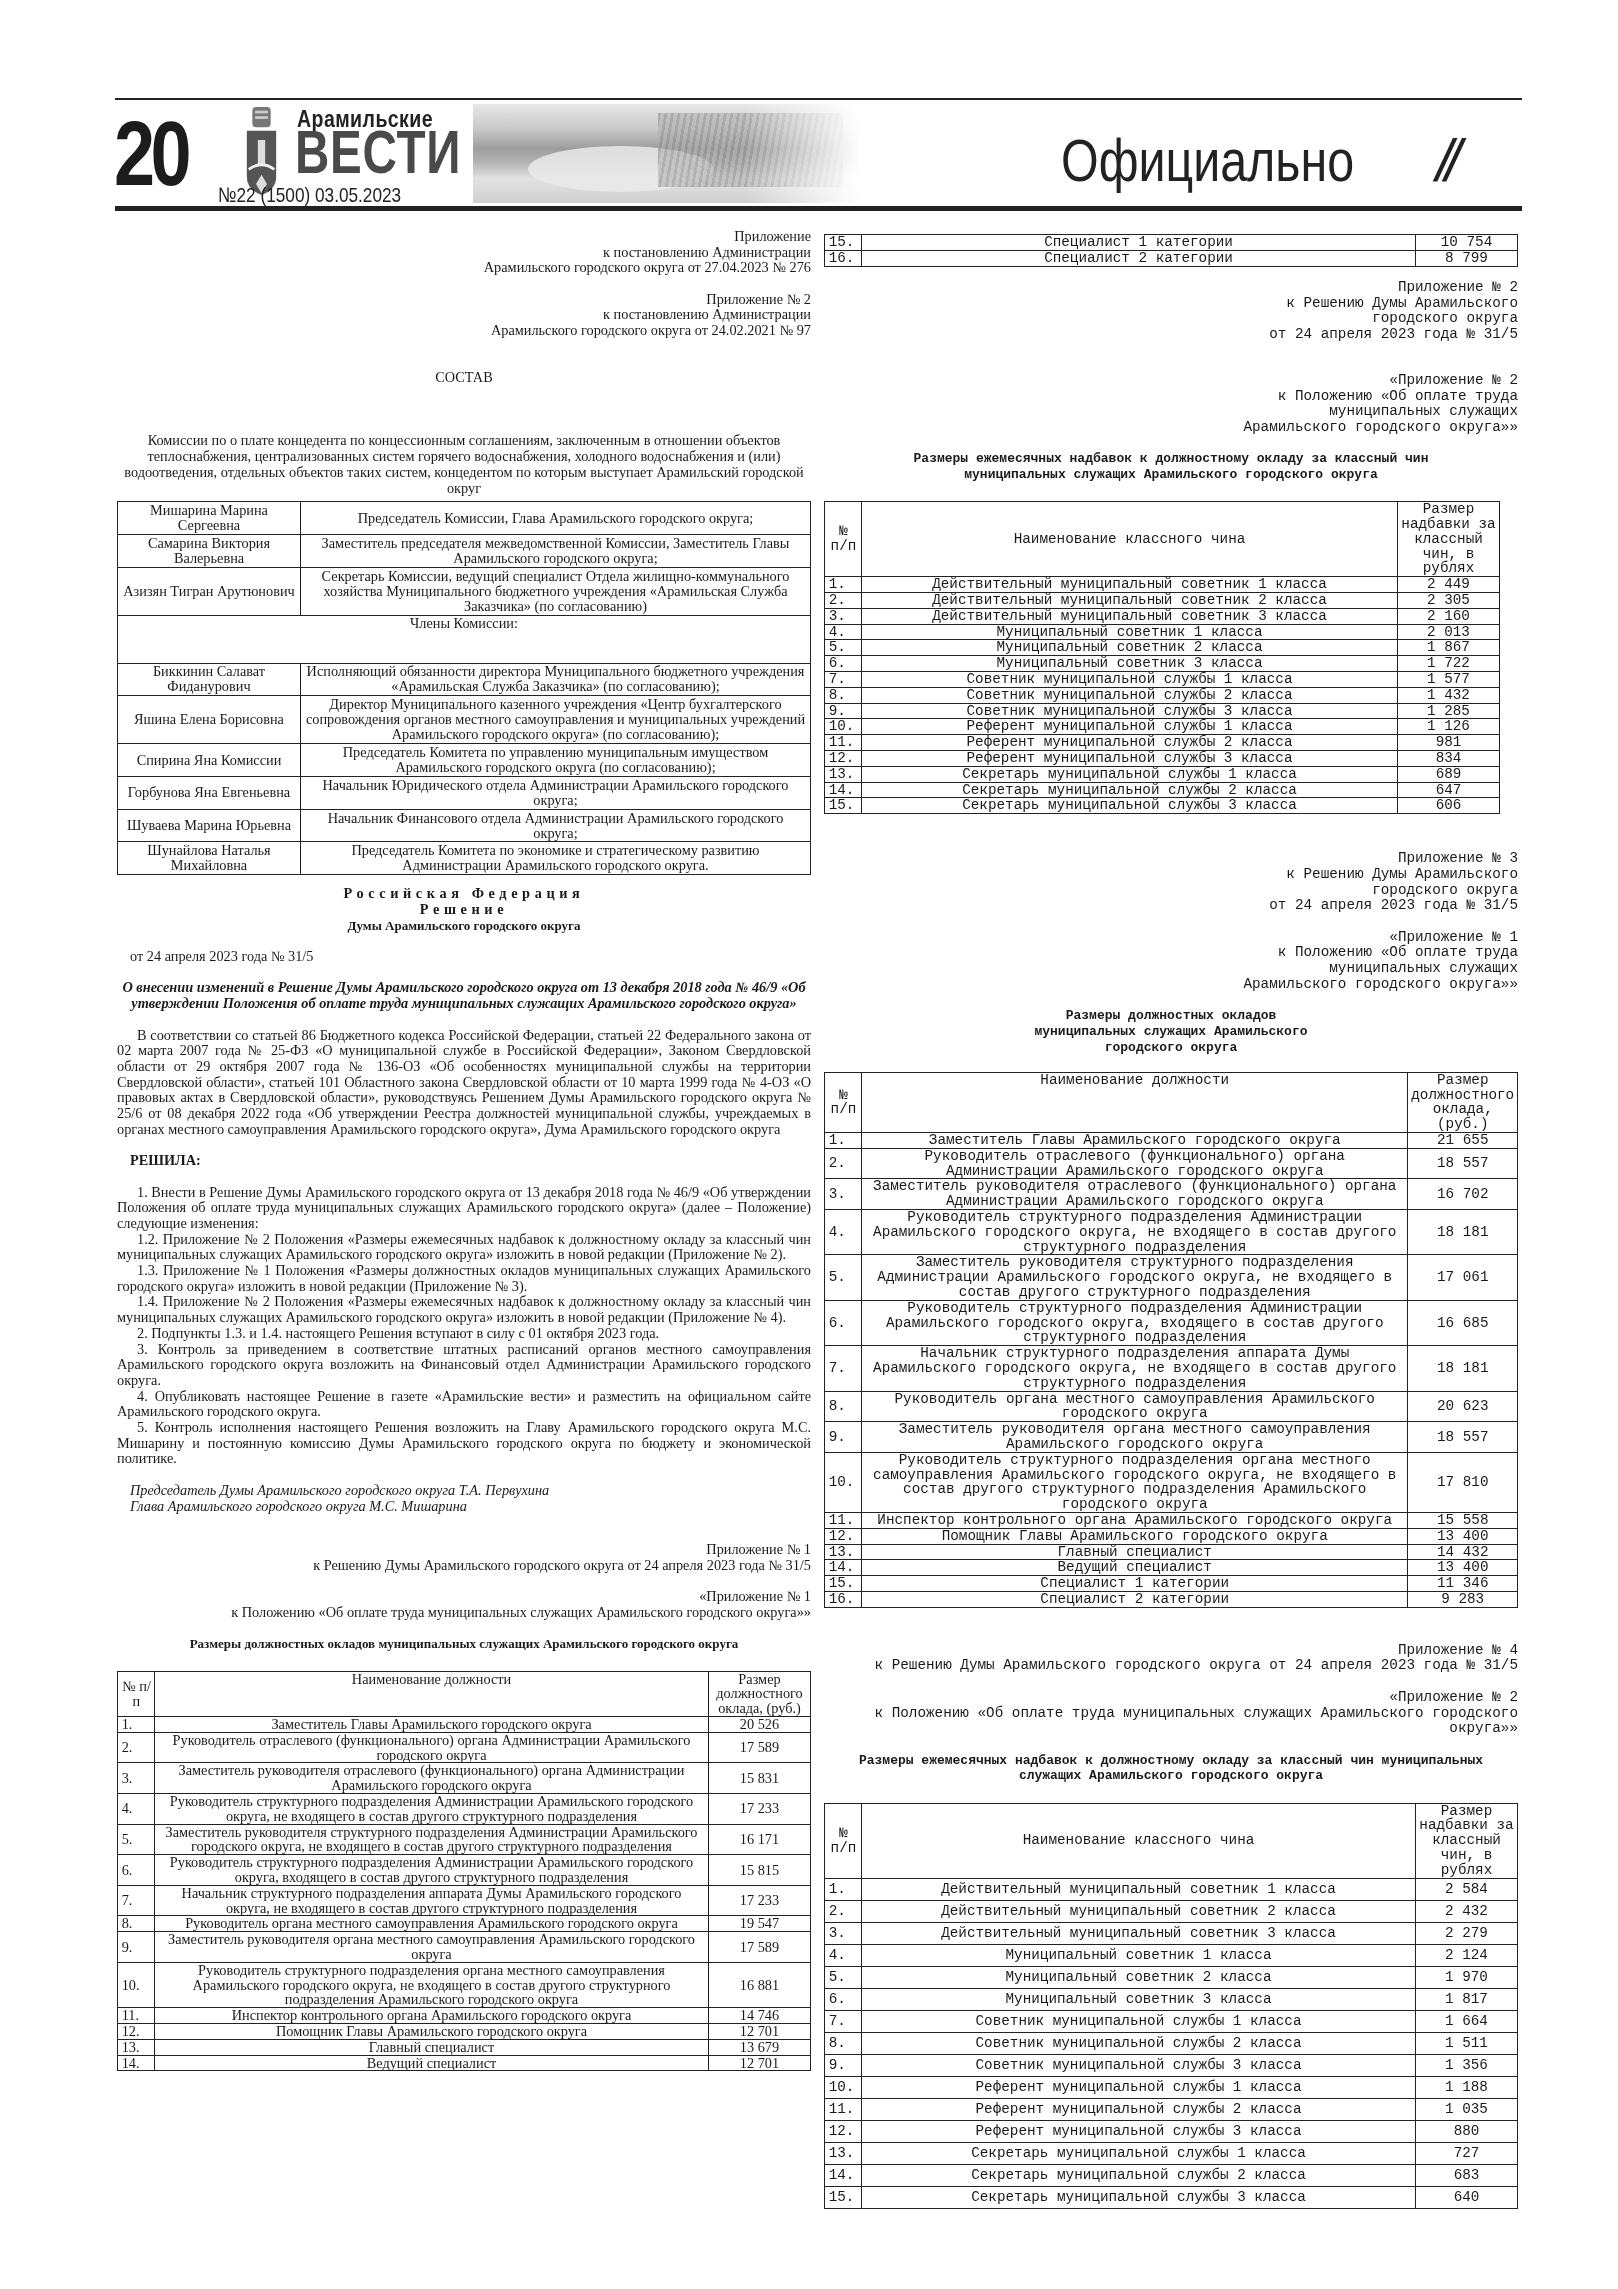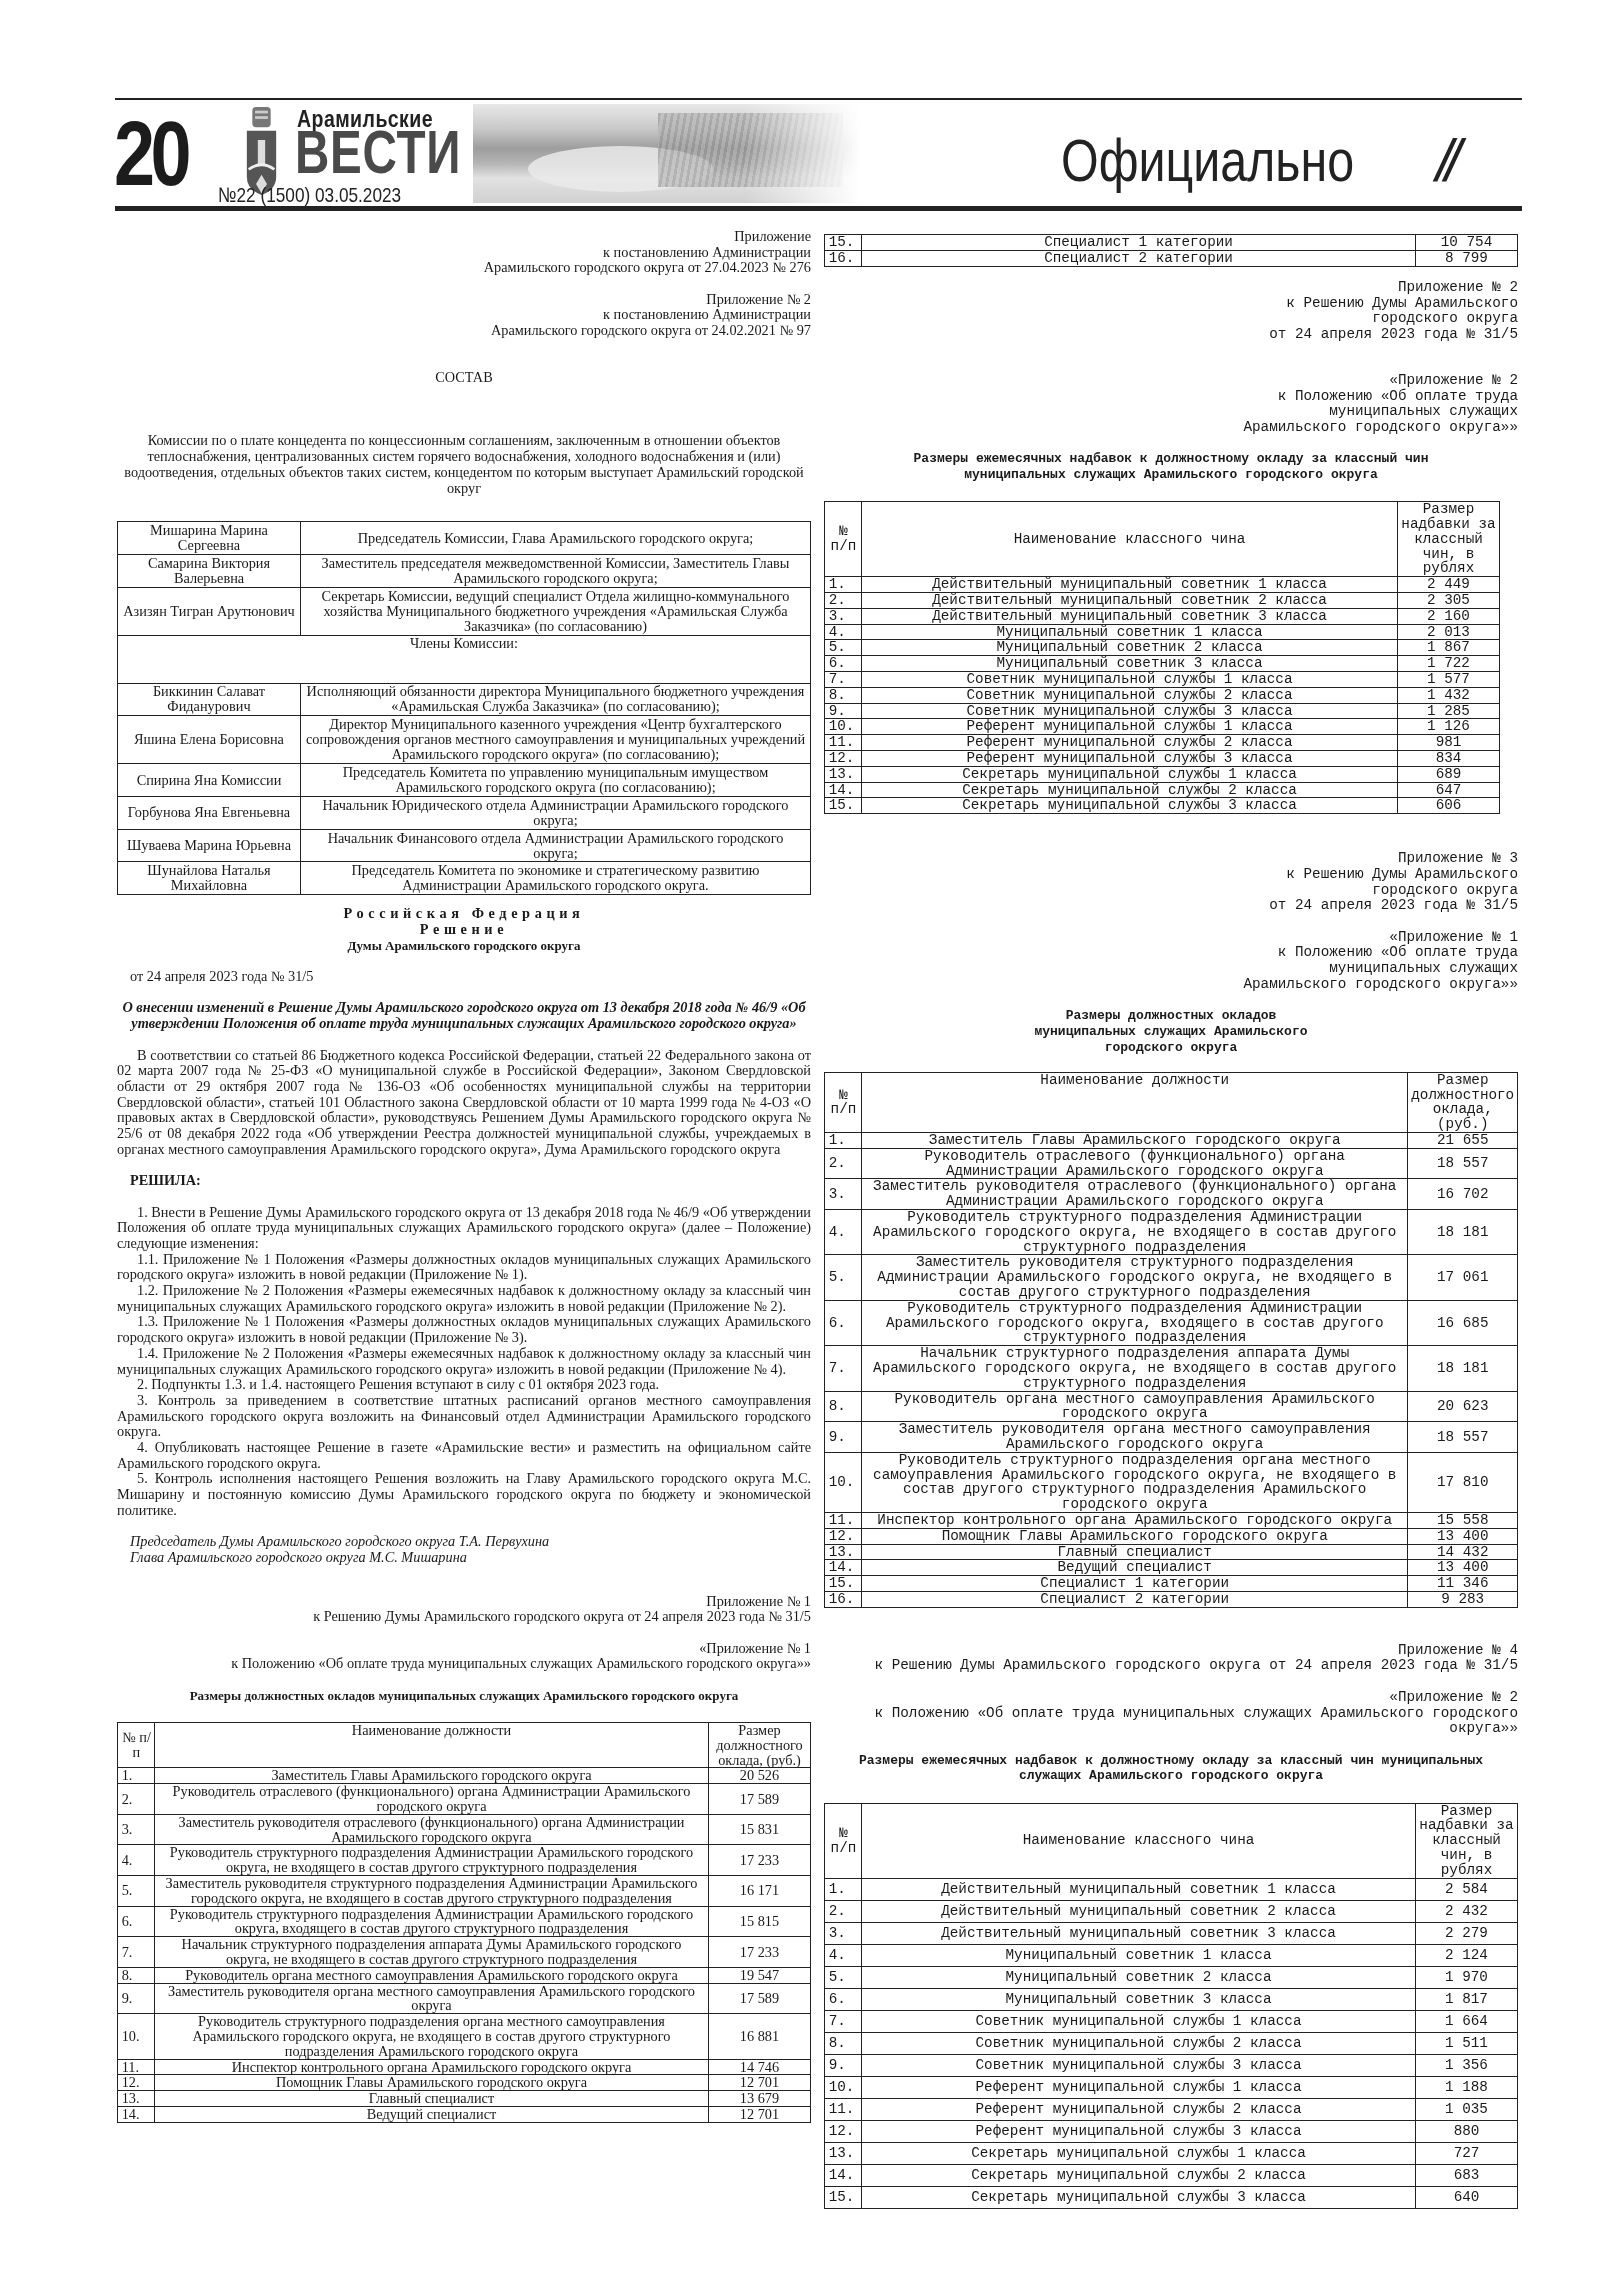--- a/index.html
+++ b/index.html
@@ -75,21 +75,21 @@
       <div>Арамильского городского округа от 27.04.2023 № 276</div>
     </div>
     <div class="right-note" style="margin-top:15.7px;">
       <div>Приложение № 2</div>
       <div>к постановлению Администрации</div>
       <div>Арамильского городского округа  от 24.02.2021 № 97</div>
     </div>
     <div class="center" style="margin-top:31px;">СОСТАВ</div>
     <div class="center" style="padding:0 5.5px;">Комиссии по о плате концедента по концессионным соглашениям, заключенным в отношении объектов теплоснабжения, централизованных систем горячего водоснабжения, холодного водоснабжения и (или) водоотведения, отдельных объектов таких систем, концедентом по которым выступает Арамильский городской округ</div>
 
-    <table class="commission" style="margin-top:25px;">
+    <table class="commission" style="margin-top:5px;">
       <tbody id="commission-leaders">
           <tr>
             <td class="name">Мишарина Марина Сергеевна</td>
             <td>Председатель Комиссии, Глава Арамильского городского округа;</td>
           </tr>
           <tr>
             <td class="name">Самарина Виктория Валерьевна</td>
             <td>Заместитель председателя межведомственной Комиссии, Заместитель Главы Арамильского городского округа;</td>
           </tr>
           <tr>
@@ -133,21 +133,20 @@
     <div style="margin-top:11px;">
       <div class="spaced-bold">Российская Федерация</div>
       <div class="spaced-bold">Решение</div>
       <div class="heading">Думы Арамильского городского округа</div>
       <div style="margin-top:15.7px; padding-left:13px;">от 24 апреля 2023 года № 31/5</div>
       <div class="italic-bold" style="margin-top:15.7px; padding:0 3.7px;">О внесении изменений в Решение Думы Арамильского городского округа от 13 декабря 2018 года № 46/9 «Об утверждении Положения об оплате труда муниципальных служащих Арамильского городского округа»</div>
       <div class="para" style="margin-top:15.7px;">В соответствии со статьей 86 Бюджетного кодекса Российской Федерации, статьей 22 Федерального закона от 02 марта 2007 года № 25-ФЗ «О муниципальной службе в Российской Федерации», Законом Свердловской области от 29 октября 2007 года № 136-ОЗ «Об особенностях муниципальной службы на территории Свердловской области», статьей 101 Областного закона Свердловской области от 10 марта 1999 года № 4-ОЗ «О правовых актах в Свердловской области», руководствуясь Решением Думы Арамильского городского округа № 25/6 от 08 декабря 2022 года «Об утверждении Реестра должностей муниципальной службы, учреждаемых в органах местного самоуправления Арамильского городского округа», Дума Арамильского городского округа</div>
       <div class="bold" style="margin-top:15.7px; padding-left:13px;">РЕШИЛА:</div>
       <div id="decision-points" style="margin-top:15.7px;">
           <div class="para">1. Внести в Решение Думы Арамильского городского округа от 13 декабря 2018 года № 46/9 «Об утверждении Положения об оплате труда муниципальных служащих Арамильского городского округа» (далее – Положение) следующие изменения:</div>
-          <div class="para">1.1. Приложение № 1 Положения «Размеры должностных окладов муниципальных служащих Арамильского городского округа» изложить в новой редакции (Приложение № 1).</div>
           <div class="para">1.2. Приложение № 2 Положения «Размеры ежемесячных надбавок к должностному окладу за классный чин муниципальных служащих Арамильского городского округа» изложить в новой редакции (Приложение № 2).</div>
           <div class="para">1.3. Приложение № 1 Положения «Размеры должностных окладов муниципальных служащих Арамильского городского округа» изложить в новой редакции (Приложение № 3).</div>
           <div class="para">1.4. Приложение № 2 Положения «Размеры ежемесячных надбавок к должностному окладу за классный чин муниципальных служащих Арамильского городского округа» изложить в новой редакции (Приложение № 4).</div>
           <div class="para">2. Подпункты 1.3. и 1.4.  настоящего Решения вступают в силу с 01 октября 2023 года.</div>
           <div class="para">3. Контроль за приведением в соответствие штатных расписаний органов местного самоуправления Арамильского городского округа возложить на Финансовый отдел Администрации Арамильского городского округа.</div>
           <div class="para">4. Опубликовать настоящее Решение в газете «Арамильские вести» и разместить на официальном сайте Арамильского городского округа.</div>
           <div class="para">5. Контроль исполнения настоящего Решения возложить на Главу Арамильского городского округа М.С. Мишарину и постоянную комиссию Думы Арамильского городского округа по бюджету и экономической политике.</div>
         </div>
       <div style="margin-top:15.7px; padding-left:13px;font-style:italic;">
         <div>Председатель Думы Арамильского городского округа Т.А. Первухина</div>

